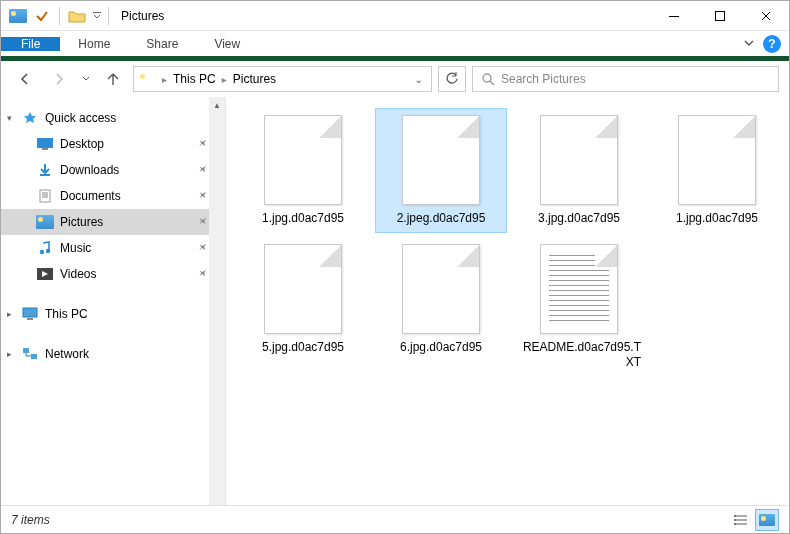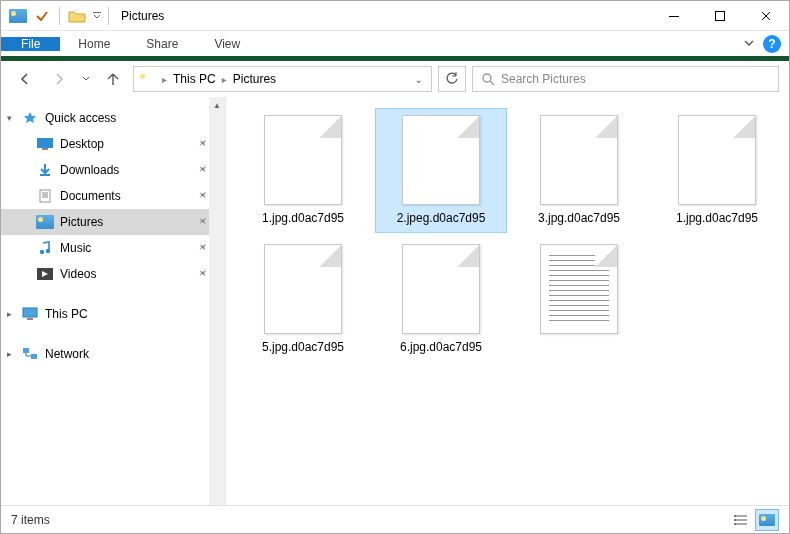--- a/index.html
+++ b/index.html
@@ -55,21 +55,21 @@
 .file-item { width: 130px; display: flex; flex-direction: column; align-items: center; padding: 6px 2px; }
 .file-item.selected { background: #cce8ff; outline: 1px solid #99d1ff; }
 .file-thumb { width: 78px; height: 90px; position: relative; margin-bottom: 6px; }
 .file-page { width: 100%; height: 100%; background: #fff; border: 1px solid #c8c8c8; box-shadow: 1px 1px 2px rgba(0,0,0,.12); position: relative; }
 .file-corner { position: absolute; top: 0; right: 0; width: 22px; height: 22px; background: linear-gradient(135deg, transparent 49%, #ddd 51%); }
 .file-corner::after { content:""; position:absolute; top:0; right:0; width:22px; height:22px; background: linear-gradient(135deg, #fff 49%, transparent 51%); }
 .file-lines { position: absolute; inset: 10px 8px 10px 8px; background: repeating-linear-gradient(#999 0, #999 1px, transparent 1px, transparent 5px); }
 .file-label { font-size: 12px; text-align: right; max-width: 124px; word-wrap: break-word; color: #000; line-height: 1.25; }
 
 
-.statusbar { height: 28px; border-top: 1px solid #e1e1e1; display: flex; align-items: center; padding: 0 10px; font-size: 12px; color: #333; }
+.statusbar { height: 28px; border-top: 1px solid #e1e1e1; display: flex; align-items: center; padding: 0 10px; font-size: 12px; color: #333; font-style: italic; }
 .statusbar .spacer { flex: 1; }
 .view-toggle { width: 24px; height: 22px; border: 1px solid transparent; display: flex; align-items: center; justify-content: center; margin-left: 2px; }
 .view-toggle.active { border-color: #7ab8e6; background: #cce8ff; }
 
 .pic-ico { width:18px; height:14px; background: linear-gradient(#5bb0e8,#3a8ecf); border-radius:1px; position:relative; }
 .pic-ico::after { content:""; position:absolute; left:2px; top:2px; width:5px; height:5px; background:#ffe27a; border-radius:50%; }
 </style>
 </head>
 <body>
 
@@ -345,20 +345,21 @@
           </div>
           <div class="file-label">6.jpg.d0ac7d95</div>
         </div>
         <div class="file-item">
           <div class="file-thumb">
             <div class="file-page">
               <div class="file-lines"></div>
               <div class="file-corner"></div>
             </div>
           </div>
+          <div class="file-label">README.d0ac7d95.TXT</div>
         </div>
       </div>
   </div>
 </div>
 
 <div class="statusbar">
   <span>7 items</span>
   <span class="spacer"></span>
   <div class="view-toggle">
     <svg width="14" height="12" viewBox="0 0 14 12">

